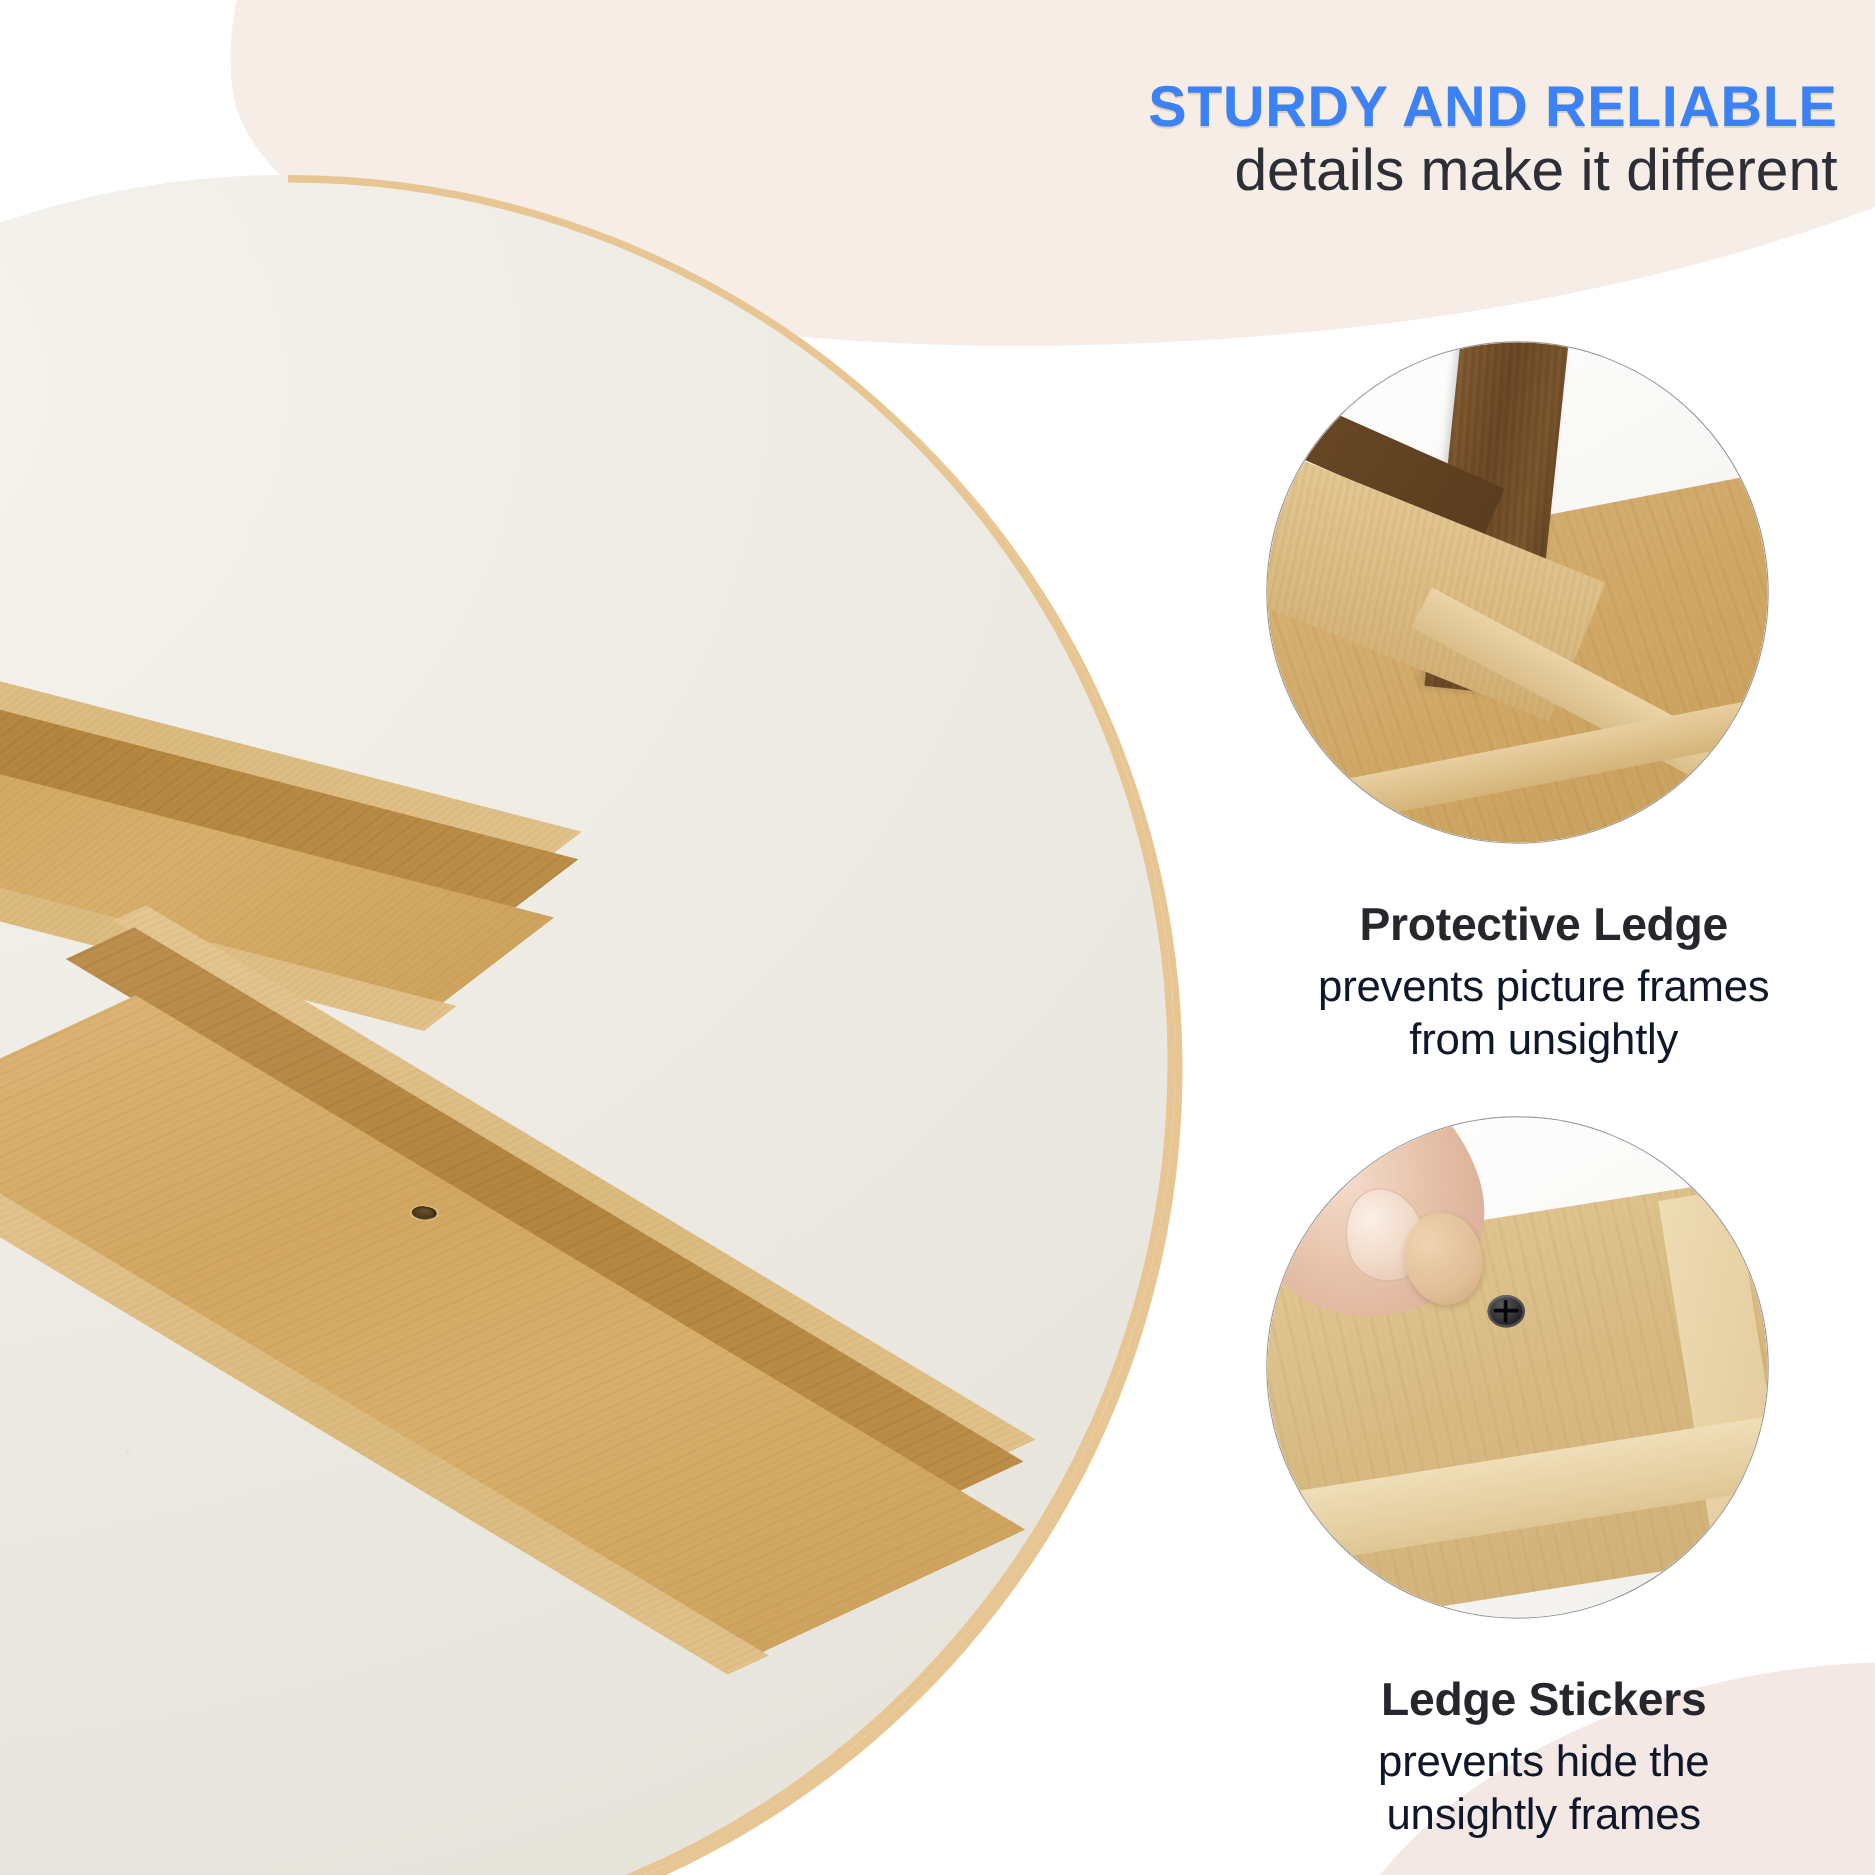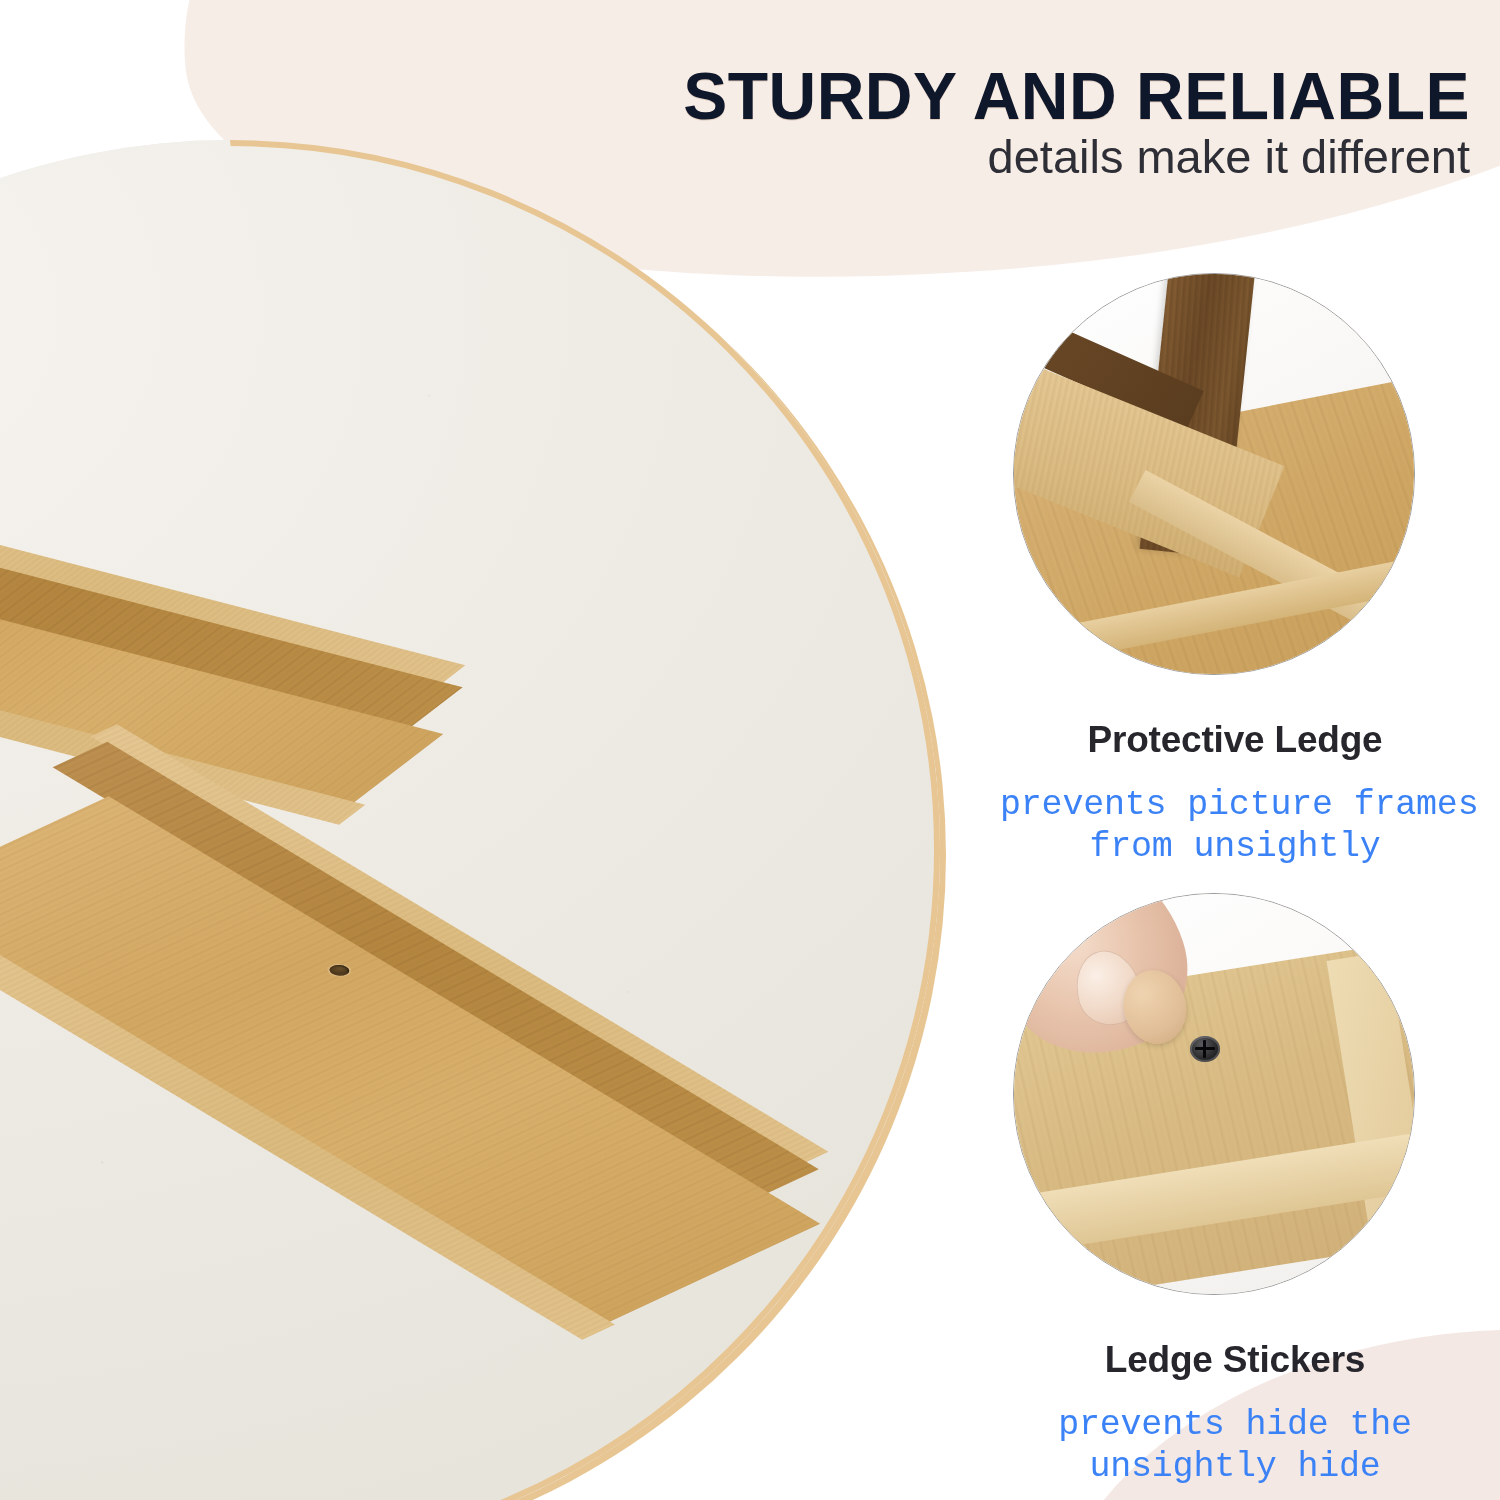--- a/index.html
+++ b/index.html
@@ -26,22 +26,22 @@
     border-radius:52% 48% 50% 50% / 66% 58% 42% 34%;
     transform:rotate(-7deg);
   }
 
   
   #headline{
     position:absolute; left:560px; top:62px; width:910px;
     text-align:right;
   }
   #title{
-    font-size:66px; font-weight:bold; letter-spacing:0.5px;
-    color:#0f172a; line-height:1.04; white-space:nowrap;
+    font-size:46px; font-weight:bold; letter-spacing:0.5px;
+    color:#3b82f6; line-height:1.04; white-space:nowrap;
     text-shadow:0 1px 0 rgba(120,60,10,.18);
   }
   #subtitle{
     font-size:47px; font-weight:400; color:#2E2E36;
     letter-spacing:0px; line-height:1.1; white-space:nowrap;
   }
 
   
   #hero-circle{
     position:absolute;
@@ -225,24 +225,23 @@
 
   
   .caption{ position:absolute; width:470px; text-align:center; left:1000px; }
   #caption-1{ top:718px;text-align:center; }
   #caption-2{ top:1338px; }
   .cap-title{
     font-size:37px; font-weight:bold; color:#26262C; line-height:1.18;
     letter-spacing:-0.2px; white-space:nowrap;
   }
   .cap-body{
-    margin-top:22px;
-    font-size:35px; font-weight:400; color:#3b82f6; line-height:1.2;
+    margin-top:7px;
+    font-size:35px; font-weight:400; color:#0f172a; line-height:1.2;
     letter-spacing:-0.2px;
-    font-family:Liberation Mono, monospace;
   }
   .cap-body span{ display:block; white-space:nowrap; }
 </style>
 </head>
 <body>
 
 <div id="stage">
 
   <div class="blob" id="blob-top"></div>
   <div class="blob" id="blob-bottom"></div>
@@ -305,17 +304,17 @@
     <div class="i2-screw"></div>
     <div class="i2-hand"></div>
     <div class="i2-thumbnail"></div>
     <div class="i2-sticker"></div>
   </div>
 
   <div class="caption" id="caption-2">
     <div class="cap-title">Ledge Stickers</div>
     <div class="cap-body">
       <span>prevents hide the</span>
-      <span>unsightly hide</span>
+      <span>unsightly frames</span>
     </div>
   </div>
 
 </div>
 
 </body></html>

